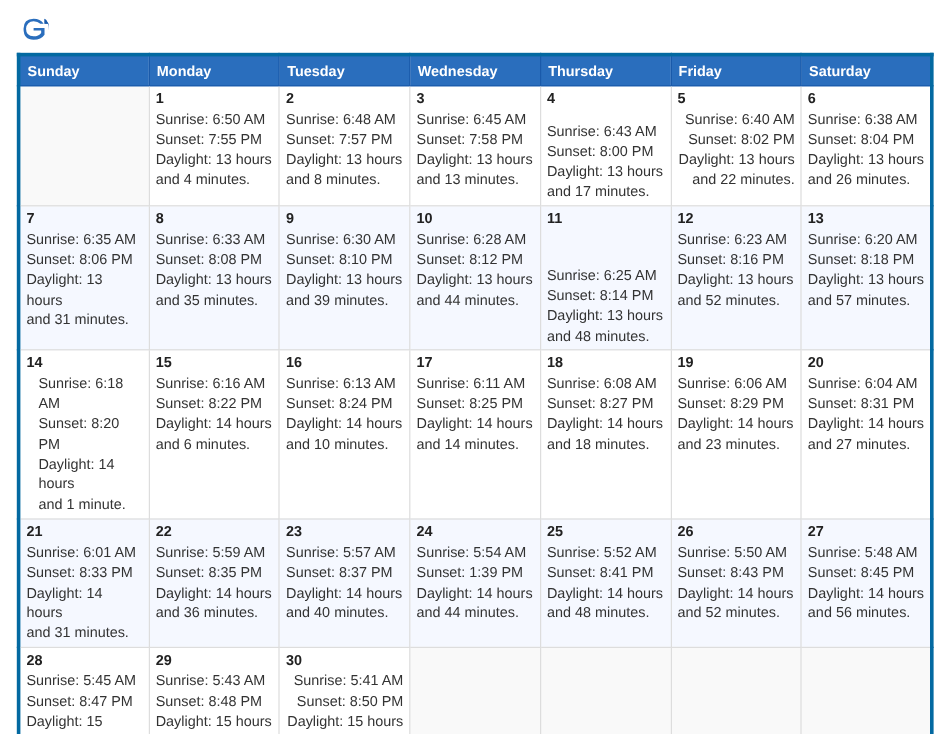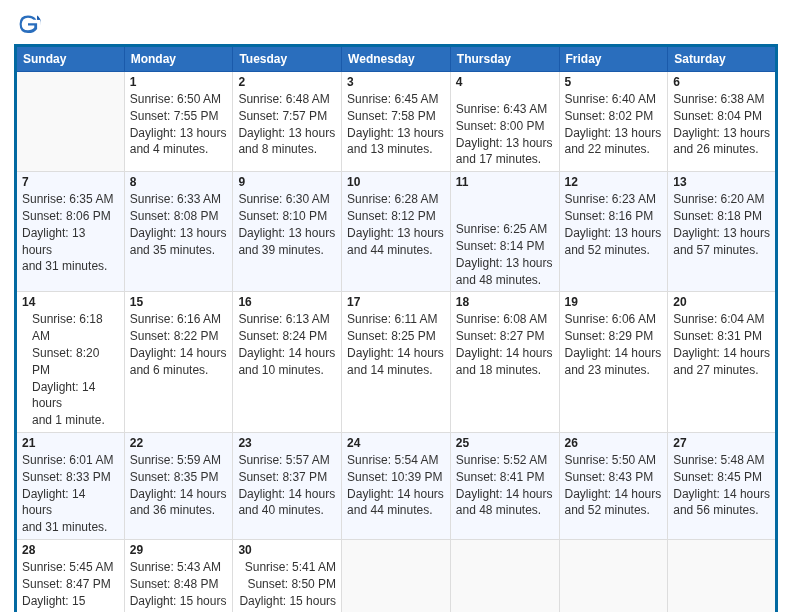--- a/index.html
+++ b/index.html
@@ -158,21 +158,21 @@
           </td>
           <td>
             <span class="day-num">4</span>
             <div class="cell-content" style="white-space: pre-line; margin-top: 12px;">Sunrise: 6:43 AM
 Sunset: 8:00 PM
 Daylight: 13 hours
 and 17 minutes.</div>
           </td>
           <td>
             <span class="day-num">5</span>
-            <div class="cell-content" style="white-space: pre-line;">Sunrise: 6:40 AM
+            <div class="cell-content" style="white-space: pre-line; text-align: right;">Sunrise: 6:40 AM
 Sunset: 8:02 PM
 Daylight: 13 hours
 and 22 minutes.</div>
           </td>
           <td>
             <span class="day-num">6</span>
             <div class="cell-content" style="white-space: pre-line;">Sunrise: 6:38 AM
 Sunset: 8:04 PM
 Daylight: 13 hours
 and 26 minutes.</div>
@@ -298,21 +298,21 @@
           <td>
             <span class="day-num">23</span>
             <div class="cell-content" style="white-space: pre-line;">Sunrise: 5:57 AM
 Sunset: 8:37 PM
 Daylight: 14 hours
 and 40 minutes.</div>
           </td>
           <td>
             <span class="day-num">24</span>
             <div class="cell-content" style="white-space: pre-line;">Sunrise: 5:54 AM
-Sunset: 10:39 PM
+Sunset: 1:39 PM
 Daylight: 14 hours
 and 44 minutes.</div>
           </td>
           <td>
             <span class="day-num">25</span>
             <div class="cell-content" style="white-space: pre-line;">Sunrise: 5:52 AM
 Sunset: 8:41 PM
 Daylight: 14 hours
 and 48 minutes.</div>
           </td>

